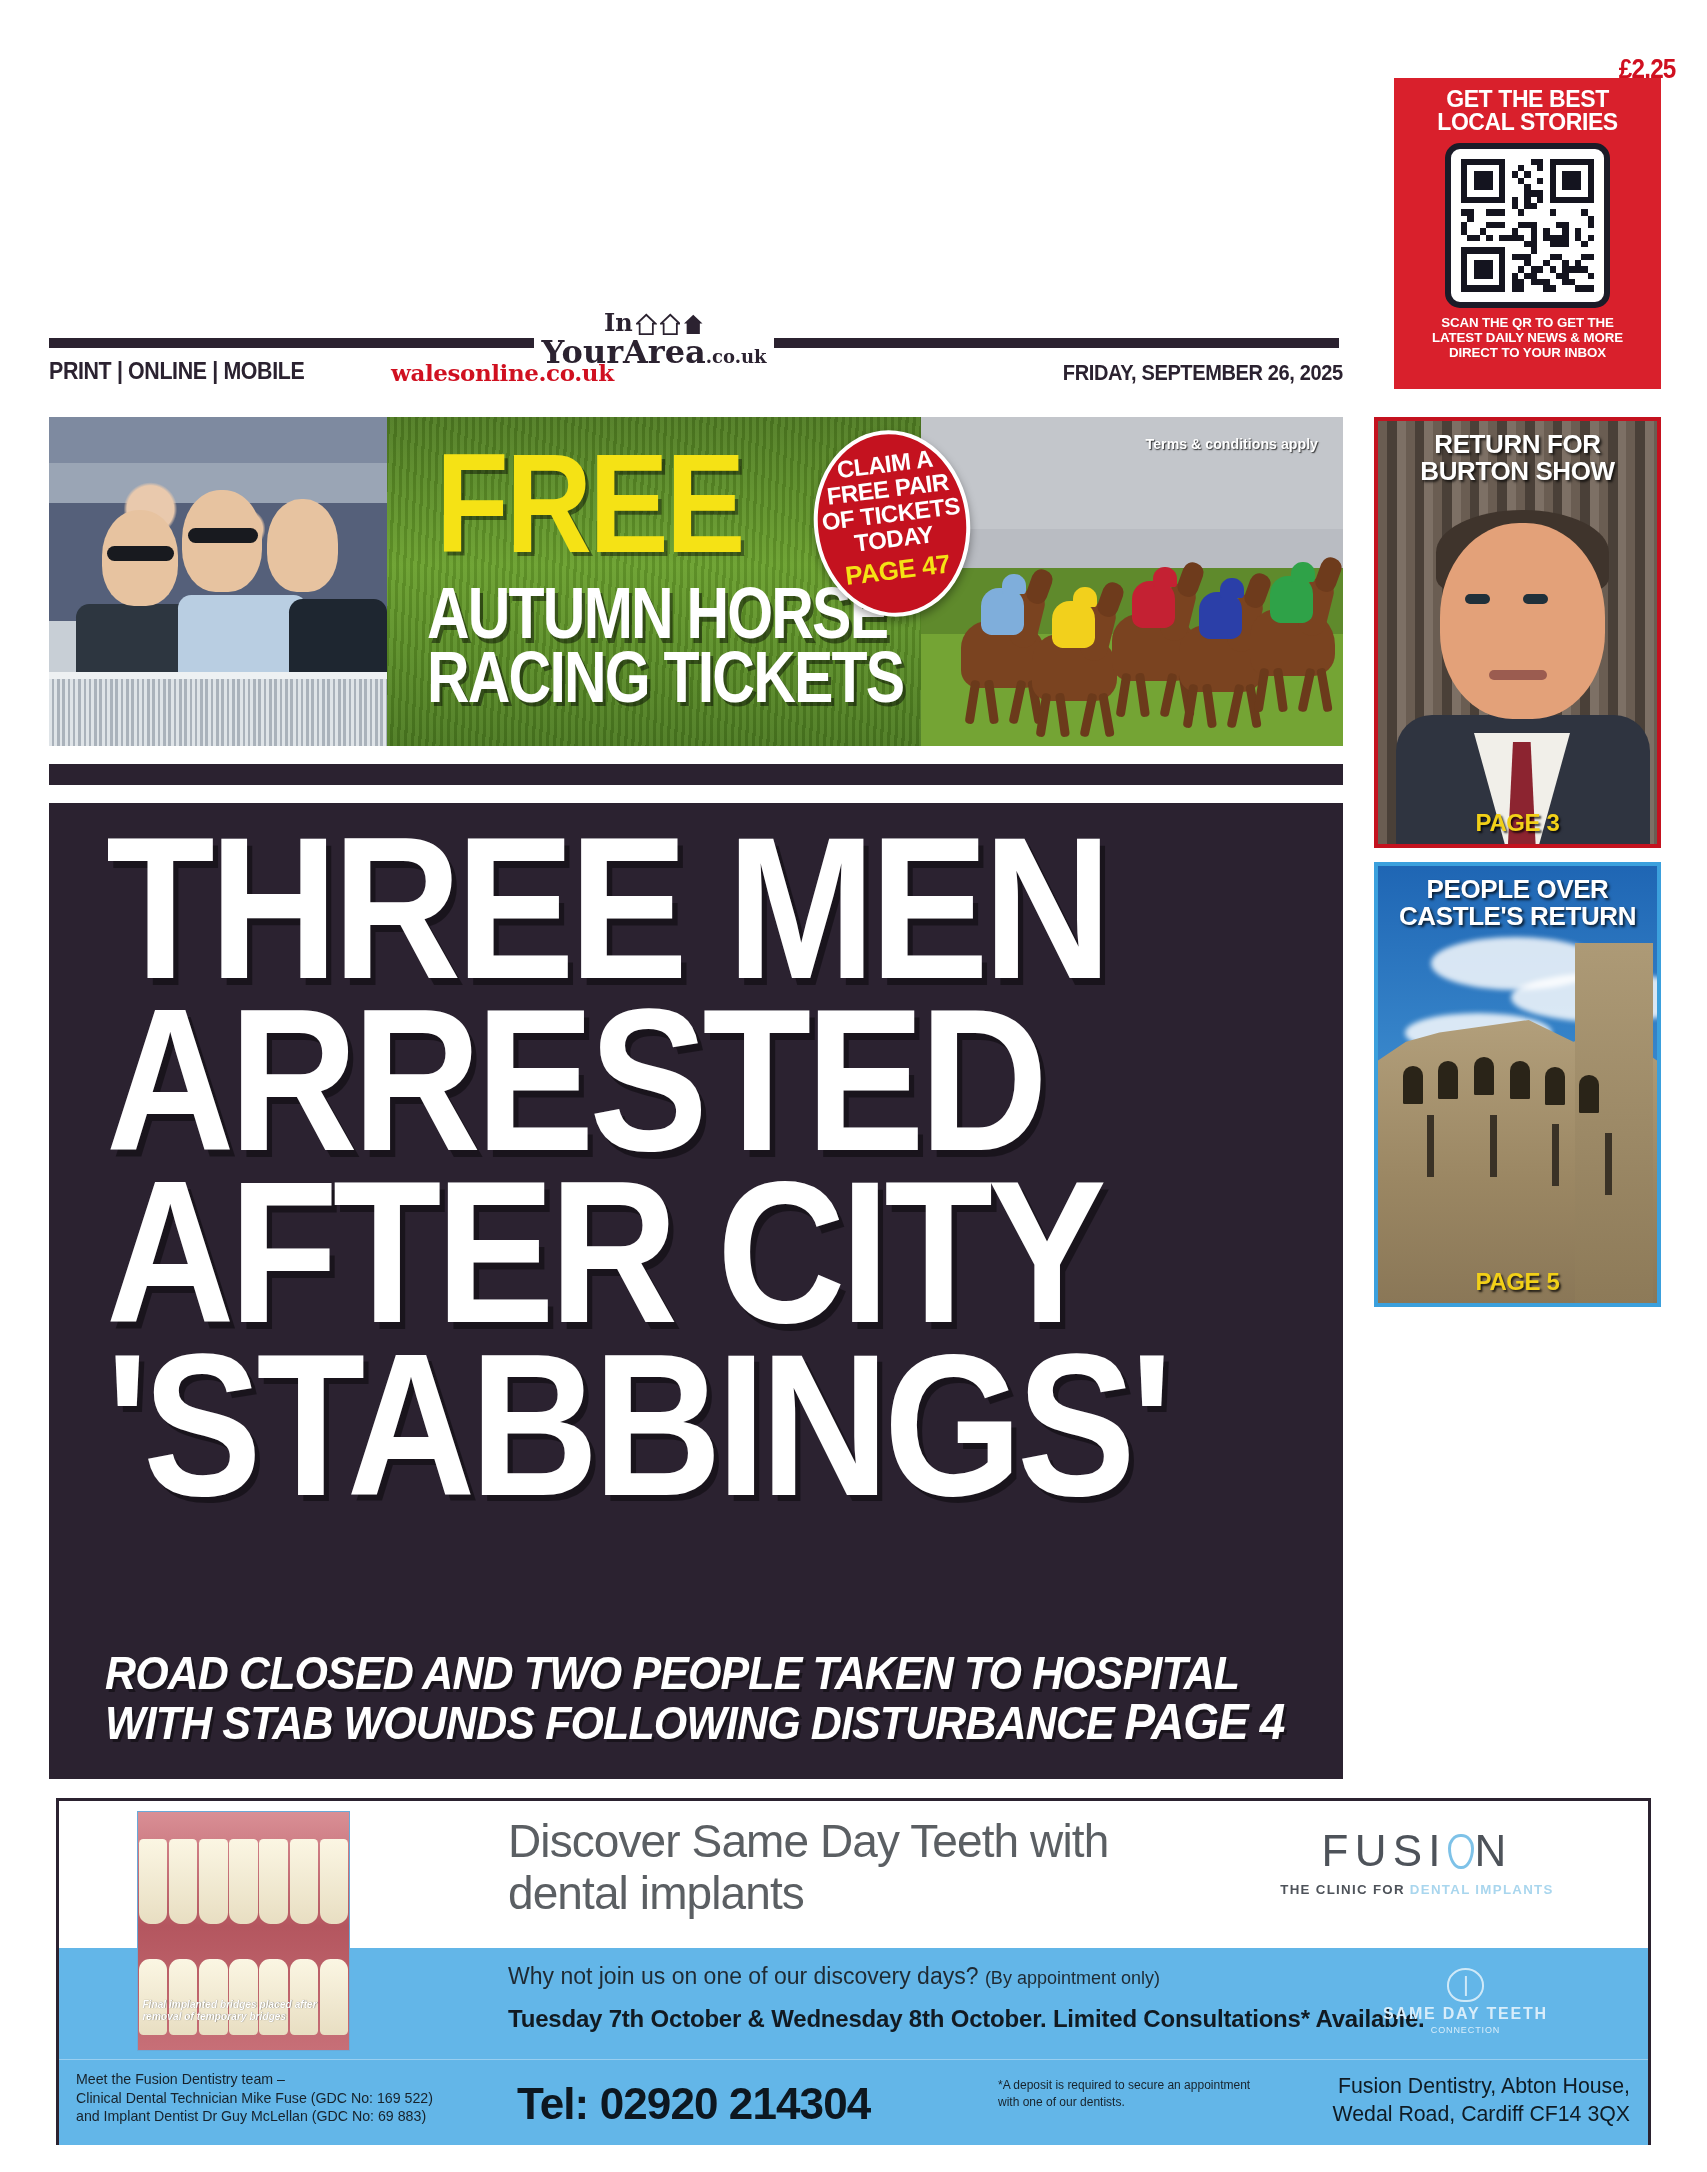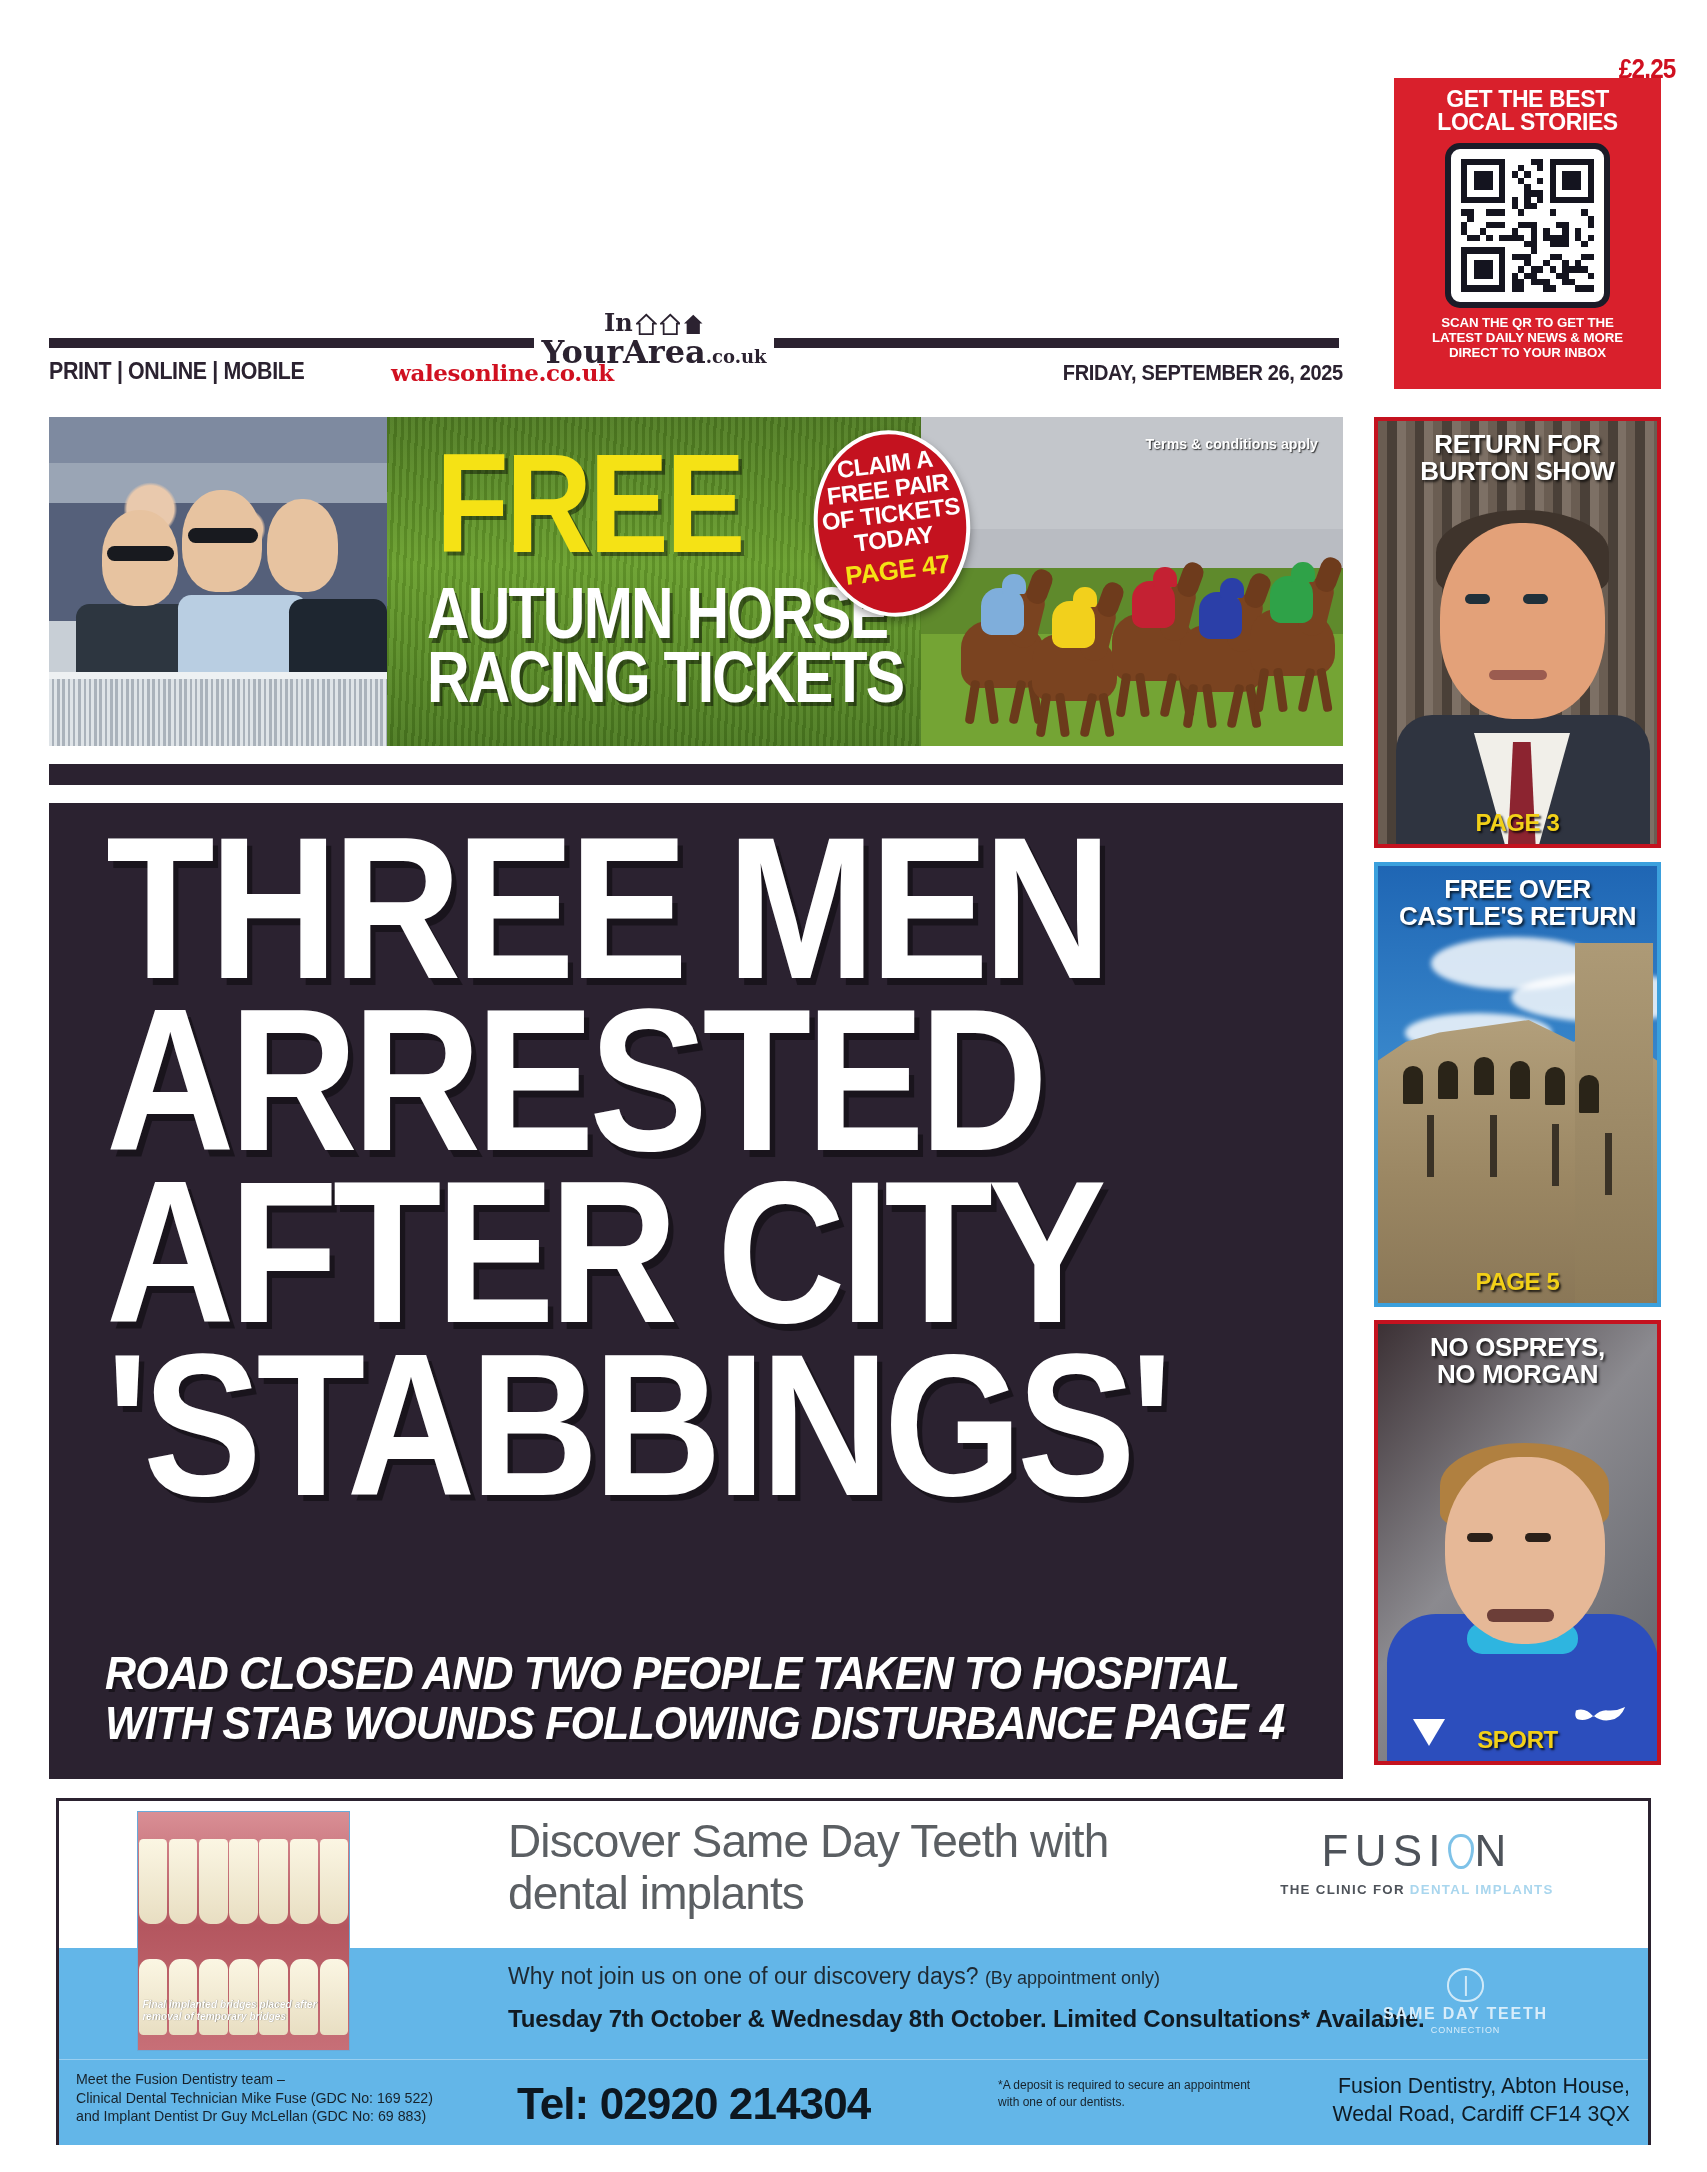--- a/index.html
+++ b/index.html
@@ -965,47 +965,26 @@
       <div class="castle-arch" style="left:96px; top:191px;"></div>
       <div class="castle-arch" style="left:132px; top:195px;"></div>
       <div class="castle-arch" style="left:167px; top:201px;"></div>
       <div class="castle-arch" style="left:201px; top:209px;"></div>
       <div class="castle-slit" style="left:49px; top:249px;"></div>
       <div class="castle-slit" style="left:112px; top:249px;"></div>
       <div class="castle-slit" style="left:174px; top:258px;"></div>
       <div class="castle-slit" style="left:227px; top:267px;"></div>
     </div>
     <div class="ttl">
-      <div>FREE OVER</div>
+      <div>PEOPLE OVER</div>
       <div>CASTLE'S RETURN</div>
     </div>
     <div class="pg">PAGE 5</div>
   </div>
 
-  <div class="card card3">
-    <div class="inner">
-      <div class="rug-bg"></div>
-      <div class="rug-shirt"></div>
-      <div class="rug-collar"></div>
-      <div class="rug-hair"></div>
-      <div class="rug-head"></div>
-      <div class="rug-eye l"></div>
-        <div class="rug-eye r"></div>
-      <div class="rug-mouth"></div>
-      <div class="rug-mac"></div>
-      <svg class="rug-badge" viewBox="0 0 120 66">
-        <path d="M4 10 q22 -8 40 14 q16 -16 32 -14 q20 2 40 -8 q-10 26 -34 30 q-20 4 -38 -10 q-18 14 -36 8 q-8 -4 -4 -20z" fill="#ffffff"></path>
-      </svg>
-    </div>
-    <div class="ttl">
-      <div>NO OSPREYS,</div>
-      <div>NO MORGAN</div>
-    </div>
-    <div class="pg">SPORT</div>
-  </div>
 
   <div class="ad">
 
     <div class="ad-top"></div>
 
     <div class="ad-photo">
       <div class="tooth-row tr-up">
         <i class="tooth"></i>
           <i class="tooth"></i>
           <i class="tooth"></i>

